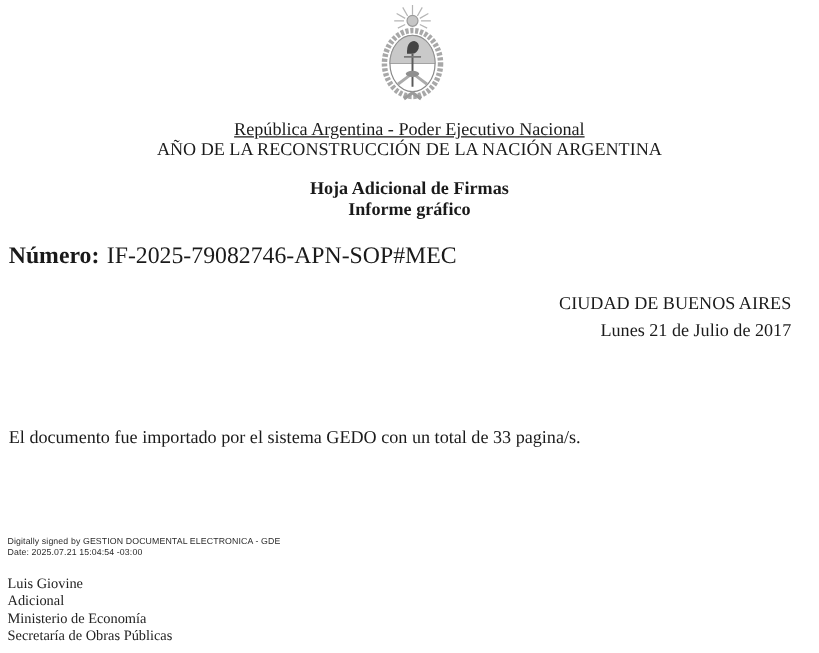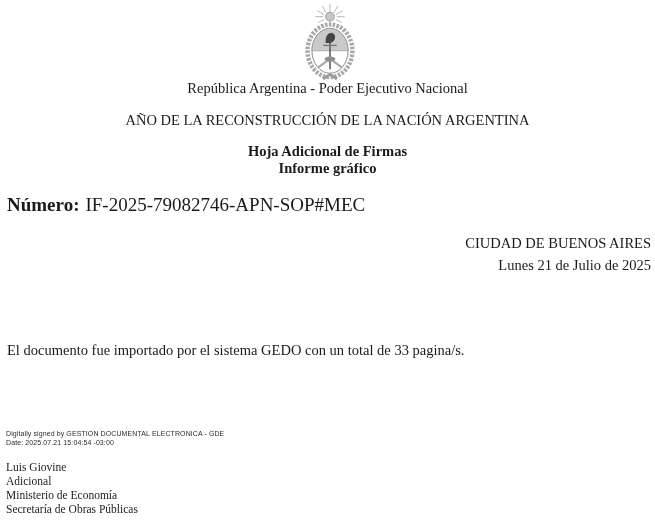--- a/index.html
+++ b/index.html
@@ -8,30 +8,30 @@
     width: 655px; height: 522px;
     font-family: "Liberation Serif", serif;
     color: #1a1a1a;
     overflow: hidden;
   }
   .page { position: relative; width: 655px; height: 522px; background: #ffffff; }
 
   .emblem { position: absolute; left: 284px; top: 3px; width: 92px; height: 80px; }
 
   .center-line { position: absolute; left: 0; width: 655px; text-align: center; }
-  .gov-line1 { top: 80px;  font-size: 14.5px; }
+  .gov-line1 { top: 96px;  font-size: 14.5px; text-decoration: underline; }
   .gov-line2 { top: 112px; font-size: 14.5px; }
   .title1    { top: 143px; font-size: 14.5px; font-weight: bold; }
   .title2    { top: 160px; font-size: 14.5px; font-weight: bold; }
 
   .numero     { position: absolute; left: 7px; top: 194px; font-size: 19px; }
   .numero .lbl { font-weight: bold; }
   .numero .val { margin-left: 6px; }
 
-  .right-line { position: absolute; right: 4px; text-align: center; font-size: 14.5px; }
+  .right-line { position: absolute; right: 22px; text-align: center; font-size: 14.5px; }
   .city { top: 235px; }
   .date { top: 257px; }
 
   .referencia { position: absolute; left: 7px; top: 288px; font-size: 14.5px; }
   .referencia .lbl { font-weight: bold; }
   .referencia .val { margin-left: 5px; }
 
   .body-text { position: absolute; left: 7px; top: 342px; font-size: 14.5px; }
 
   .digsig {
@@ -88,21 +88,21 @@
   <div class="center-line gov-line2">AÑO DE LA RECONSTRUCCIÓN DE LA NACIÓN ARGENTINA</div>
 
   <div class="center-line title1">Hoja Adicional de Firmas</div>
   <div class="center-line title2">Informe gráfico</div>
 
   <div class="numero">
     <span class="lbl">Número:</span><span class="val">IF-2025-79082746-APN-SOP#MEC</span>
   </div>
 
   <div class="right-line city">CIUDAD DE BUENOS AIRES</div>
-  <div class="right-line date">Lunes 21 de Julio de 2025</div>
+  <div class="right-line date">Lunes 21 de Julio de 2017</div>
 
 
   <div class="body-text">El documento fue importado por el sistema GEDO con un total de 33 pagina/s.</div>
 
   <div class="digsig">
     <div>Digitally signed by GESTION DOCUMENTAL ELECTRONICA - GDE</div>
     <div>Date: 2025.07.21 15:04:54 -03:00</div>
   </div>
 
   <div class="signer">

